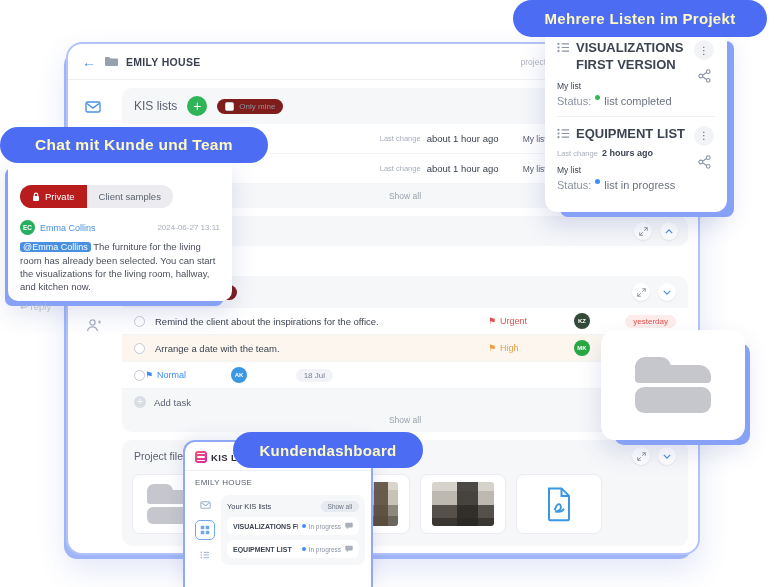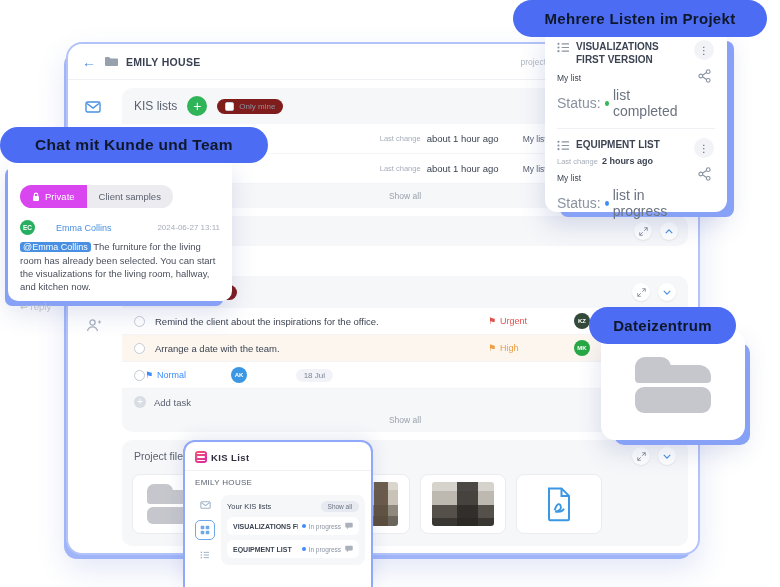--- a/index.html
+++ b/index.html
@@ -75,49 +75,49 @@
   .ph2{background:linear-gradient(90deg,rgba(0,0,0,0) 0 62%,rgba(90,74,56,.85) 62% 84%,rgba(0,0,0,0) 84%),
        linear-gradient(180deg,#dad5cd 0 18%,#c9c2b7 18% 52%,#8f887c 52% 78%,#6b655c 78%);}
   .ph3{background:linear-gradient(90deg,rgba(0,0,0,0) 0 40%,rgba(40,38,35,.8) 40% 75%,rgba(0,0,0,0) 75%),
        linear-gradient(180deg,#d6d2cc 0 20%,#bdb8b0 20% 52%,#55504a 52% 82%,#3a3733 82%);}
   .folder-lg{position:relative;width:56px;height:40px;}
   .folder-lg .tab{position:absolute;top:0;left:0;width:26px;height:14px;background:#c5c7cc;border-radius:7px 7px 0 0;}
   .folder-lg .top{position:absolute;top:6px;left:0;right:0;height:14px;background:#c5c7cc;border-radius:0 8px 3px 3px;}
   .folder-lg .front{position:absolute;bottom:0;left:0;right:0;height:17px;background:#c5c7cc;border-radius:6px;}
 
   
-  .pill{position:absolute;background:#4c6cf3;color:#0f172a;border-radius:19px;display:flex;align-items:center;
+  .pill{position:absolute;background:#4c6cf3;color:#fef9c3;border-radius:19px;display:flex;align-items:center;
         justify-content:center;font-weight:bold;letter-spacing:.3px;z-index:40;}
 
   
   .lists-card{position:absolute;left:545px;top:28px;width:182px;height:184px;background:#fff;border-radius:12px;
       padding:12px 12px 10px;z-index:30;box-shadow:11px 9px 0 -4px #87a1f6,0 12px 26px rgba(40,60,150,.18);}
   .li-item{display:flex;gap:6px;}
   .li-main{flex:1;}
   .li-namerow{display:flex;gap:6px;align-items:flex-start;}
-  .li-name{font-size:10px;font-weight:bold;color:#3c4452;line-height:1.3;}
+  .li-name{font-size:13px;font-weight:bold;color:#3c4452;line-height:1.3;}
   .li-line{margin-top:5px;font-size:7.5px;color:#a7aeba;}
   .li-line b{font-size:9px;color:#3c4452;margin-left:4px;font-weight:bold;}
   .li-own{margin-top:7px;font-size:8.5px;color:#3c4452;}
-  .li-status{margin-top:4px;display:flex;align-items:center;gap:4px;font-size:14px;color:#8a93a0;}
+  .li-status{margin-top:4px;display:flex;gap:4px;font-size:11px;color:#8a93a0;}
   .li-status .st{color:#6b7380;}
   .li-side{width:22px;display:flex;flex-direction:column;align-items:center;gap:9px;}
   .kebab{width:20px;height:20px;border-radius:50%;background:#f2f3f6;color:#5a6170;font-size:10px;
          display:flex;align-items:center;justify-content:center;cursor:pointer;}
   .li-div{border-top:1px solid #eef0f3;margin:9px 0;}
 
   
   .chat-card{position:absolute;left:8px;top:157px;width:224px;height:144px;background:#fff;border-radius:10px;
       padding:10px 12px;z-index:30;box-shadow:-6px 8px 0 -3px #87a1f6,0 12px 26px rgba(40,60,150,.15);}
   .tabs{display:flex;margin-top:18px;}
-  .tab-private{height:23px;display:flex;align-items:center;gap:5px;background:#d946ef;color:#fff;
+  .tab-private{height:23px;display:flex;align-items:center;gap:5px;background:#b91c1c;color:#fff;
       border-radius:12px 0 0 12px;padding:0 12px;font-size:9.5px;cursor:pointer;}
   .tab-client{height:23px;display:flex;align-items:center;background:#ececf0;color:#5a6170;
       border-radius:0 12px 12px 0;padding:0 12px;font-size:9.5px;cursor:pointer;}
-  .msg-head{display:flex;align-items:center;gap:21px;margin-top:12px;}
+  .msg-head{display:flex;align-items:center;gap:5px;margin-top:12px;}
   .av-ec{width:15px;height:15px;border-radius:50%;background:#27ae60;color:#fff;font-size:6.5px;font-weight:bold;
          display:flex;align-items:center;justify-content:center;}
   .msg-author{font-size:9px;color:#4a90e2;}
   .msg-time{margin-left:auto;font-size:8px;color:#a7aeba;}
   .msg-body{margin-top:5px;font-size:9.5px;line-height:1.4;color:#4a4f5b;}
   .mention{background:#4a90e2;color:#fff;border-radius:3px;padding:0 3px;font-size:9px;}
   .reply{margin-top:8px;font-size:9.5px;color:#b7bdc7;cursor:pointer;}
 
   
   .files-card{position:absolute;left:601px;top:330px;width:144px;height:110px;background:#fff;border-radius:14px;
@@ -337,21 +337,21 @@
             </div>
           </div>
         </div>
 
       </div>
     </div>
   </div>
 
   <div class="pill" style="left:513px;top:0;width:254px;height:37px;font-size:15px;">Mehrere Listen im Projekt</div>
   <div class="pill" style="left:0;top:127px;width:268px;height:36px;font-size:15.5px;">Chat mit Kunde und Team</div>
-  <div class="pill" style="left:589px;top:307px;width:147px;height:37px;font-size:15px;z-index:45;">Dateizentrum</div>
+  <div class="pill" style="left:233px;top:432px;width:190px;height:36px;font-size:15px;z-index:45;">Kundendashboard</div>
 
   <div class="lists-card">
     <div class="li-item">
       <div class="li-main">
         <div class="li-namerow">
           <svg width="13" height="11" viewBox="0 0 14 12" style="margin-top:2px;flex:none;">
               <circle cx="1.5" cy="2" r="1.2" fill="#8a93a0"></circle>
               <circle cx="1.5" cy="6" r="1.2" fill="#8a93a0"></circle>
               <circle cx="1.5" cy="10" r="1.2" fill="#8a93a0"></circle>
               <path d="M5 2h8M5 6h8M5 10h8" stroke="#8a93a0" stroke-width="1.3"></path>

